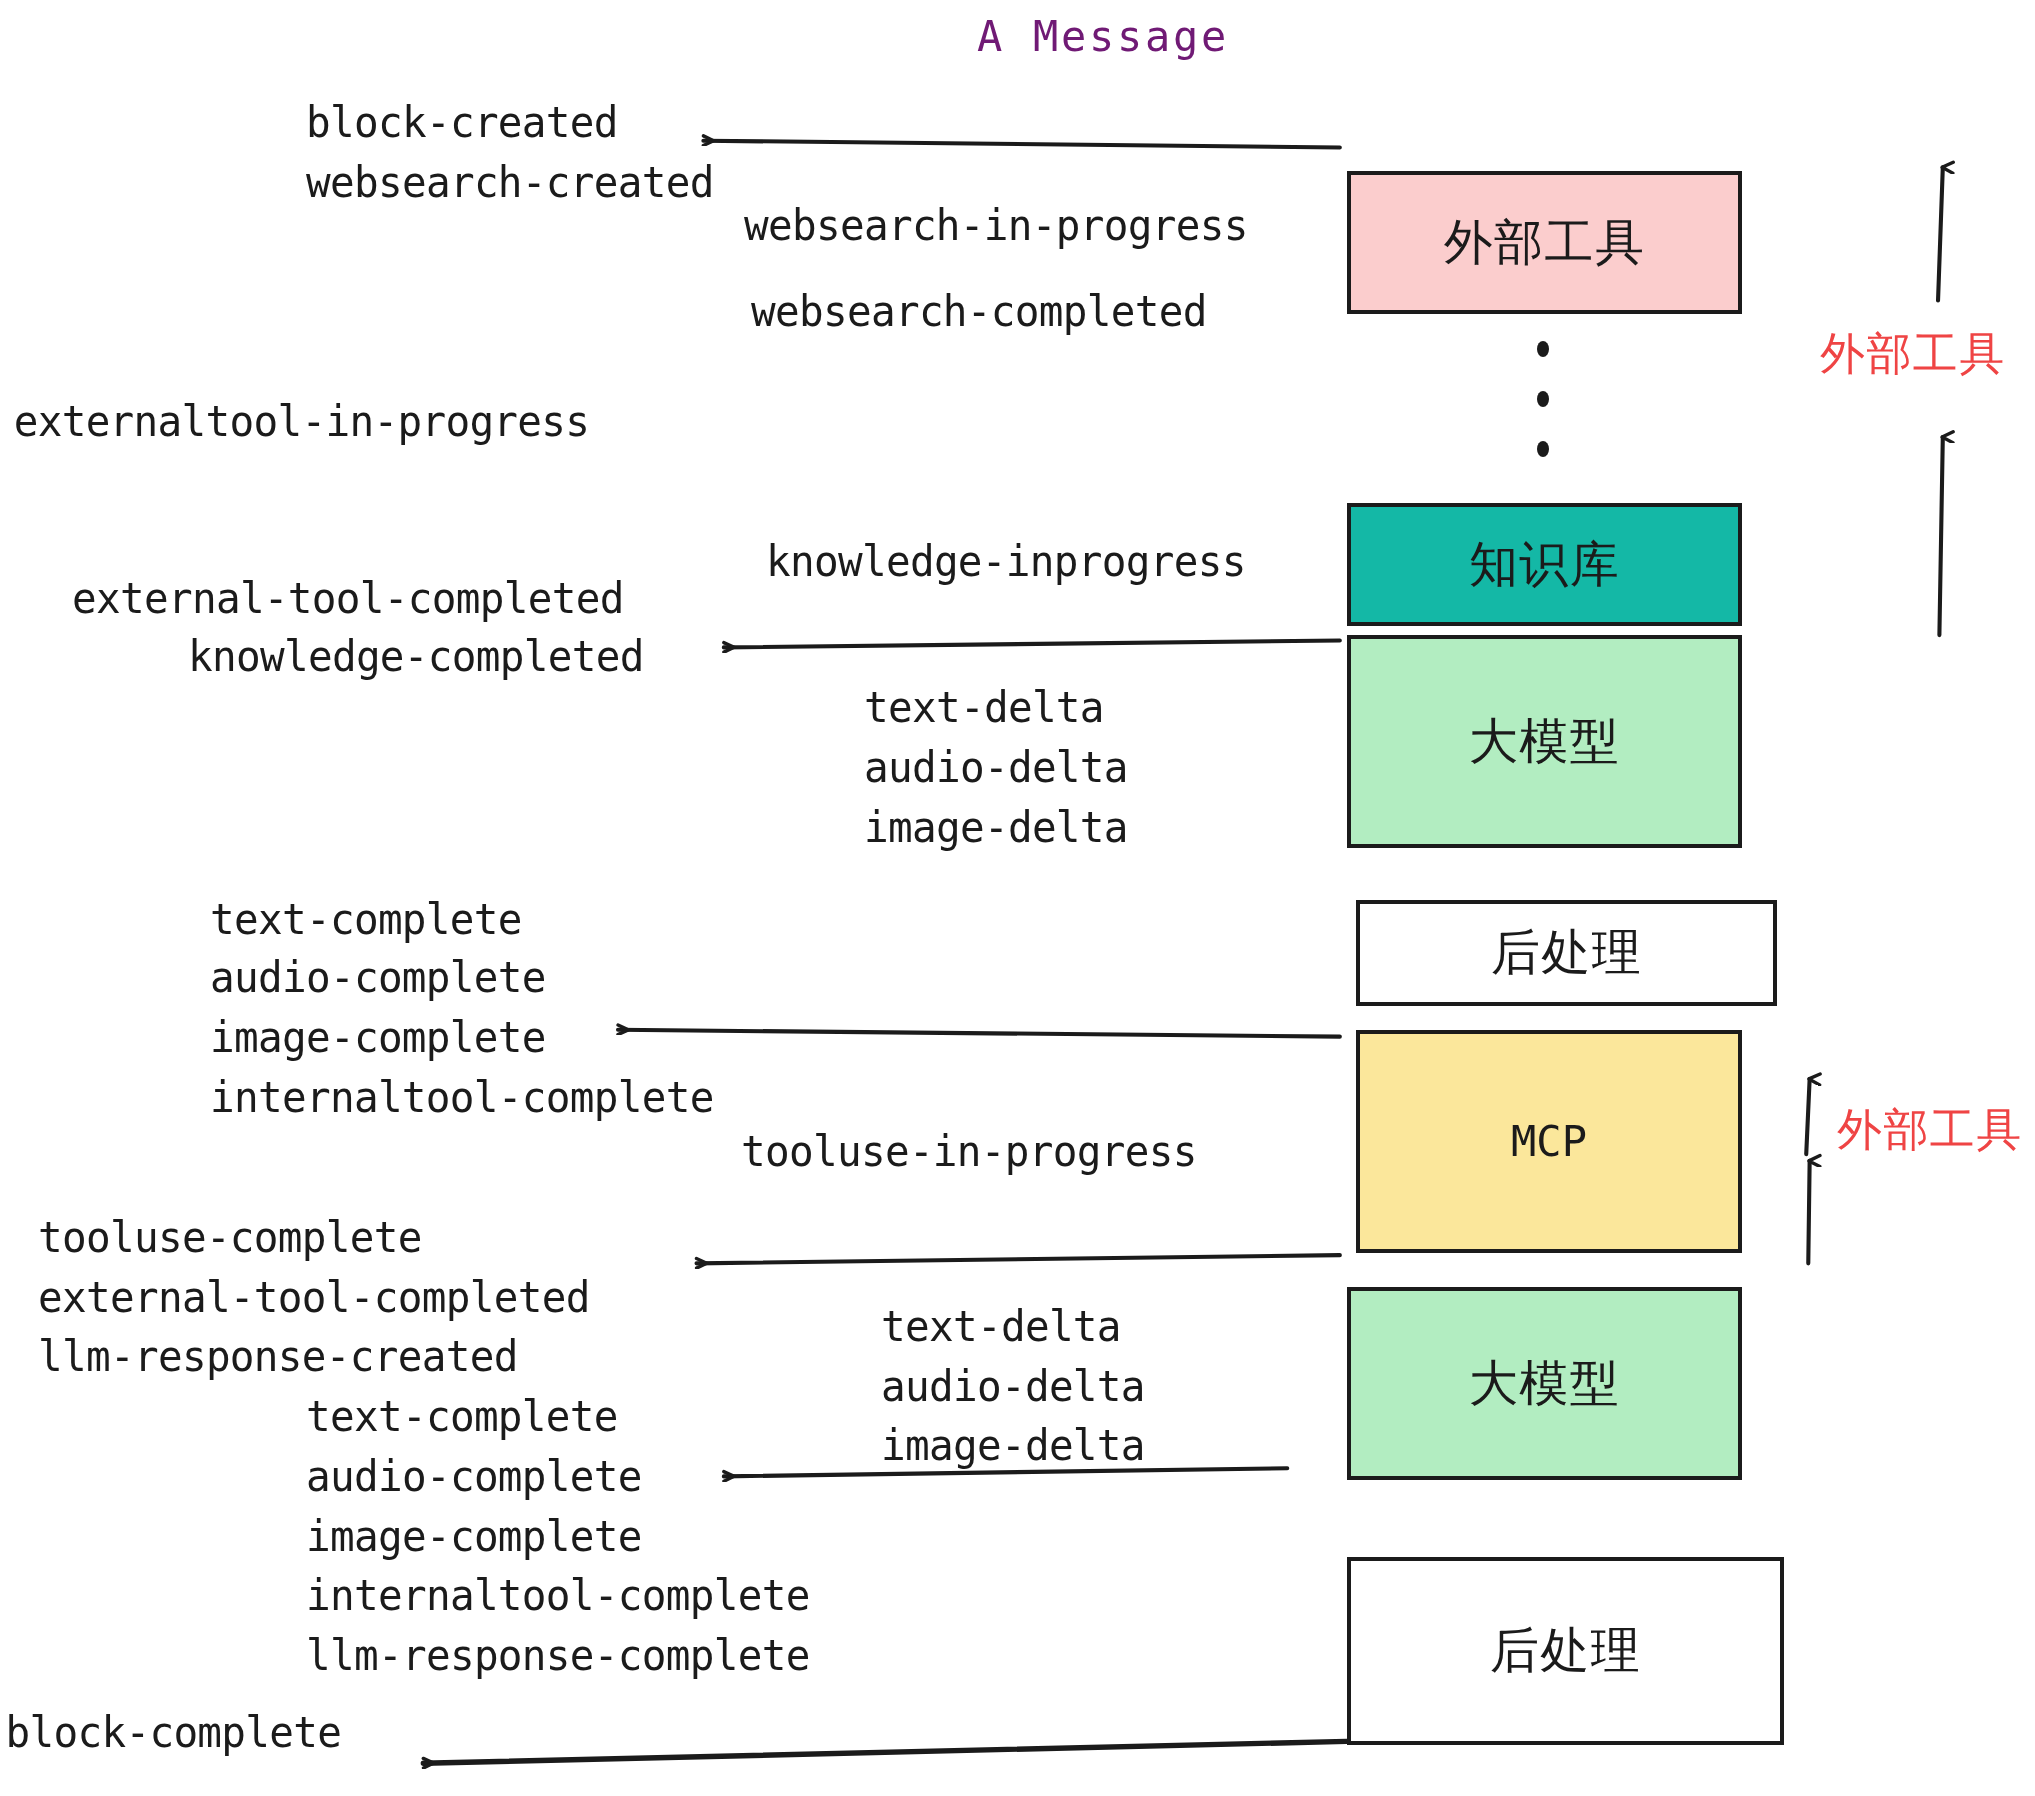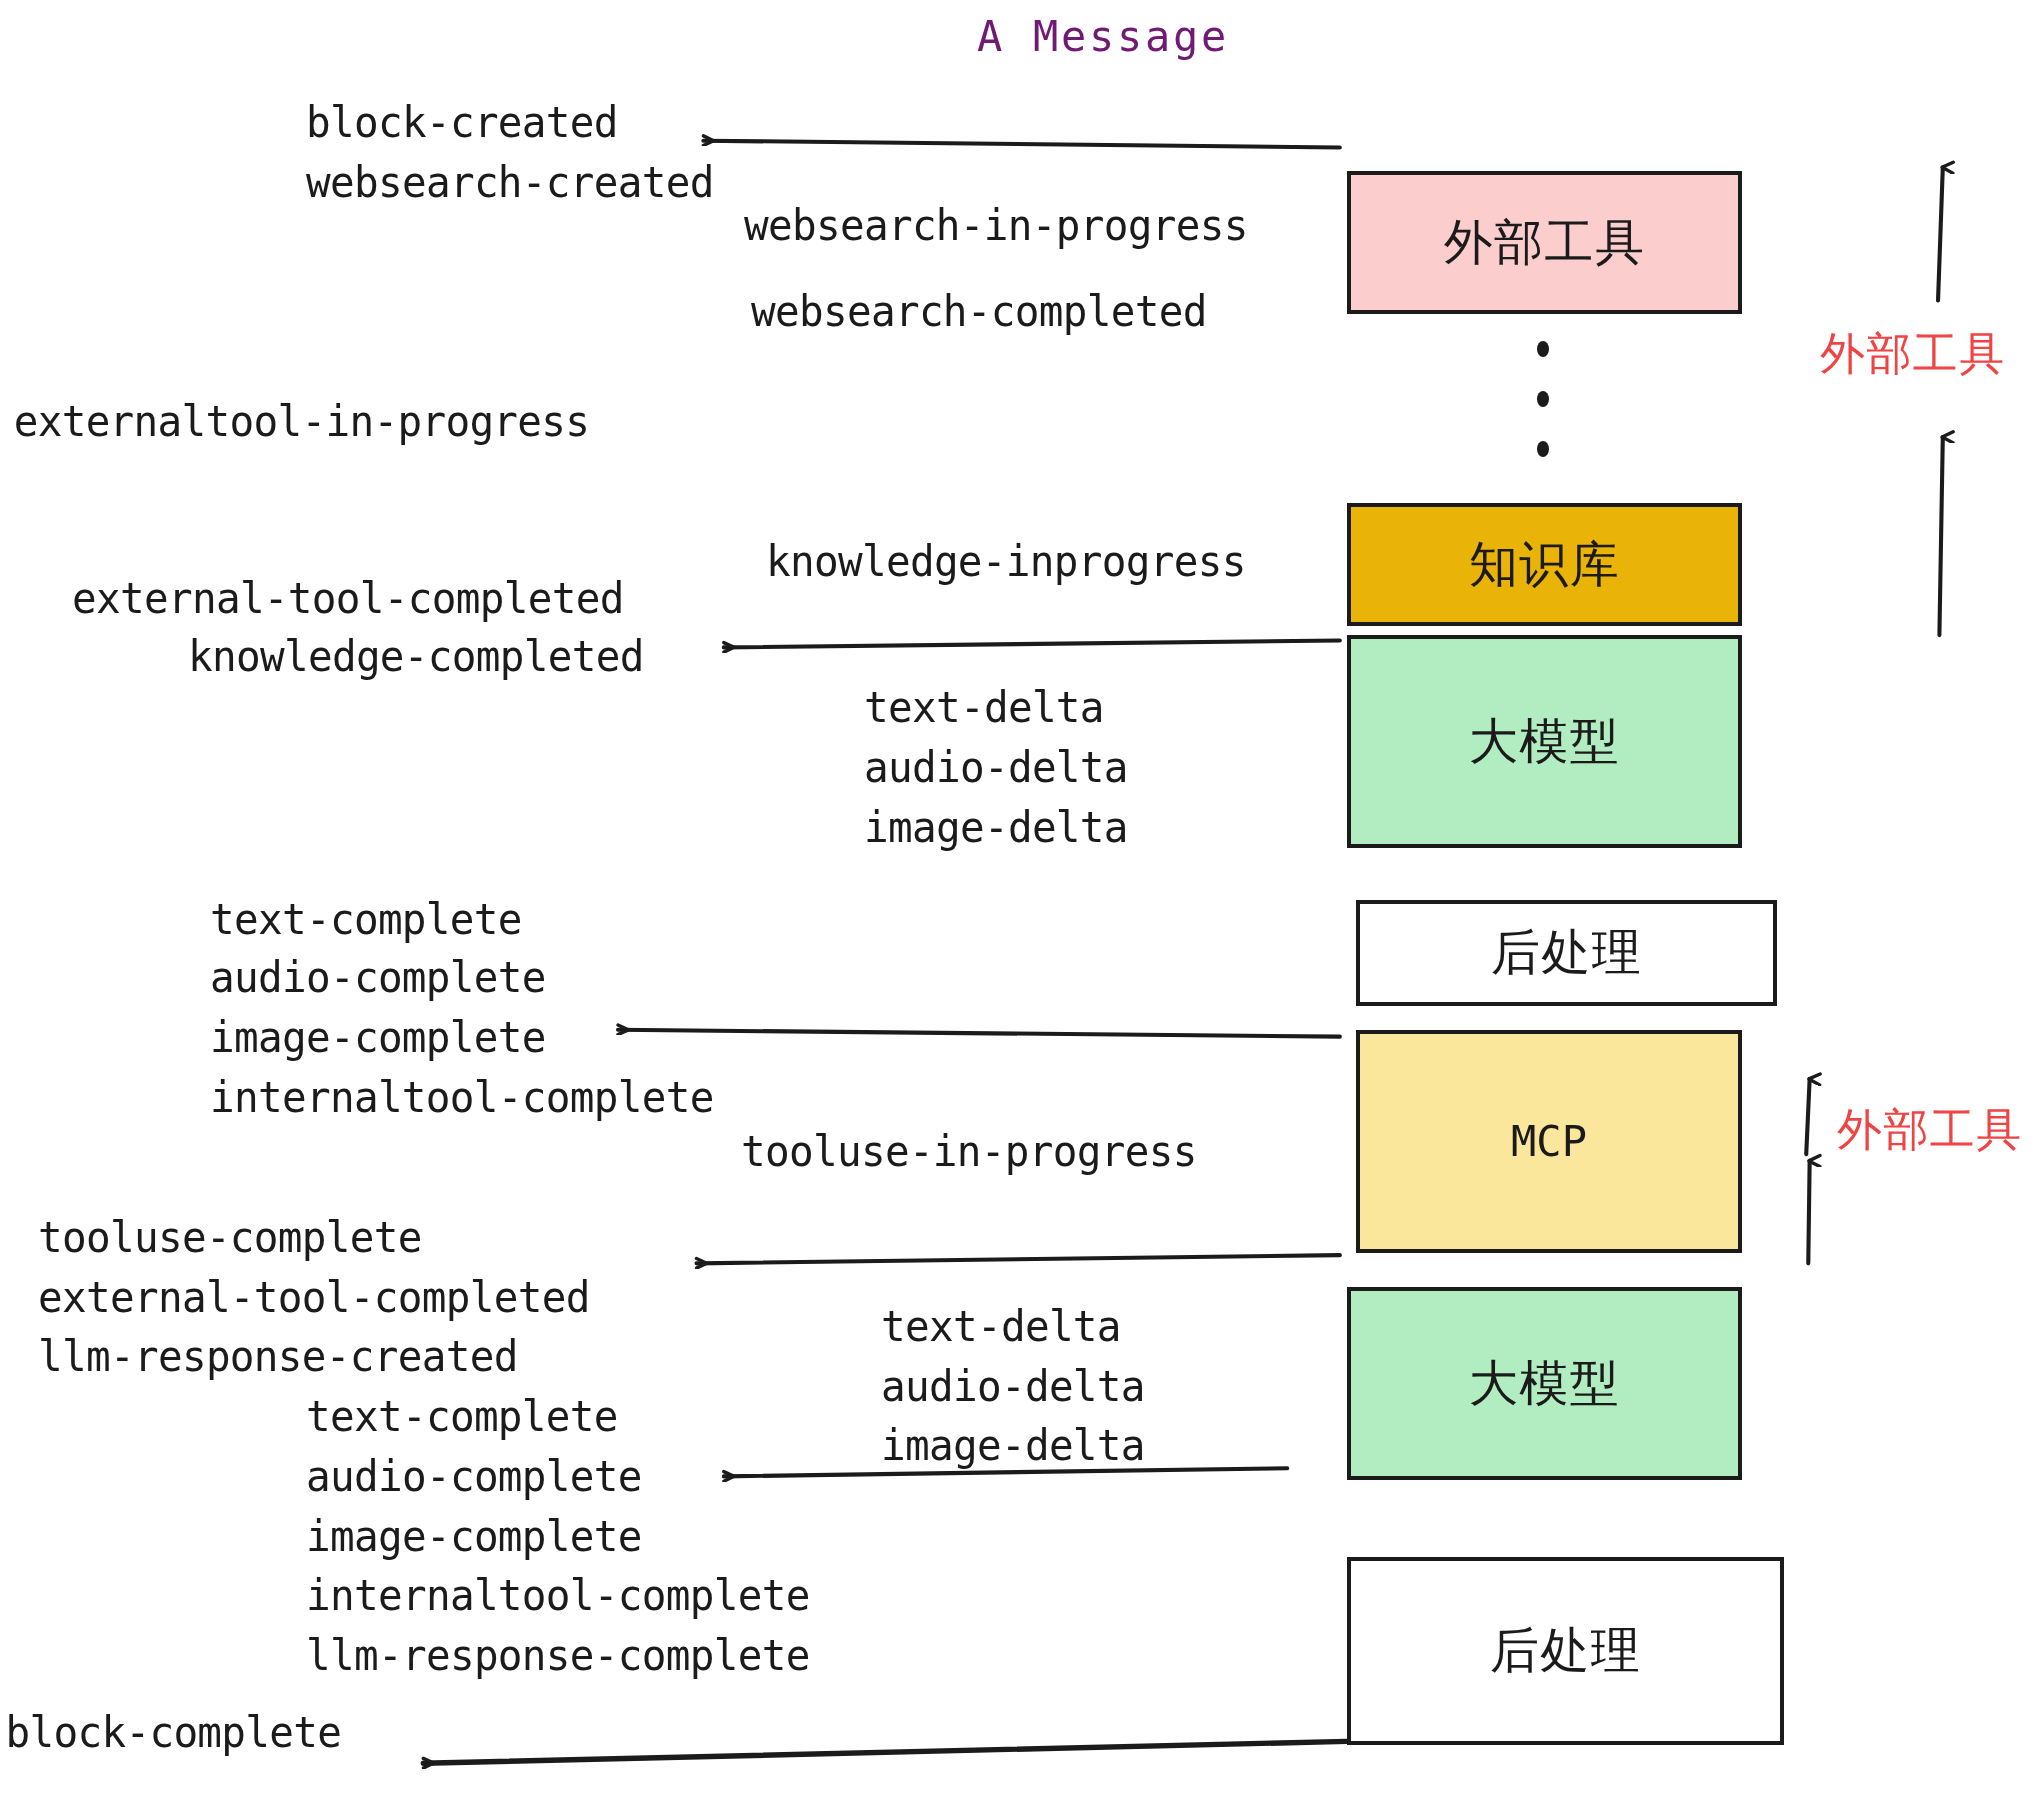--- a/index.html
+++ b/index.html
@@ -74,21 +74,21 @@
   <div class="box" style="left:1347px;top:171px;width:395px;height:143px;background:#FBCDCD;">
     <span>外部工具</span>
   </div>
 
   <div class="dots" style="left:1535px;top:341px;width:16.4px;height:116px;">
     <i></i>
     <i></i>
     <i></i>
   </div>
 
-  <div class="box" style="left:1347px;top:503px;width:395px;height:123px;background:#eab308;">
+  <div class="box" style="left:1347px;top:503px;width:395px;height:123px;background:#14b8a6;">
     <span>知识库</span>
   </div>
 
   <div class="box" style="left:1347px;top:635px;width:395px;height:213px;background:#B2EDC1;">
     <span>大模型</span>
   </div>
 
   <div class="box" style="left:1356px;top:900px;width:421px;height:106px;background:#FFFFFF;">
     <span>后处理</span>
   </div>

